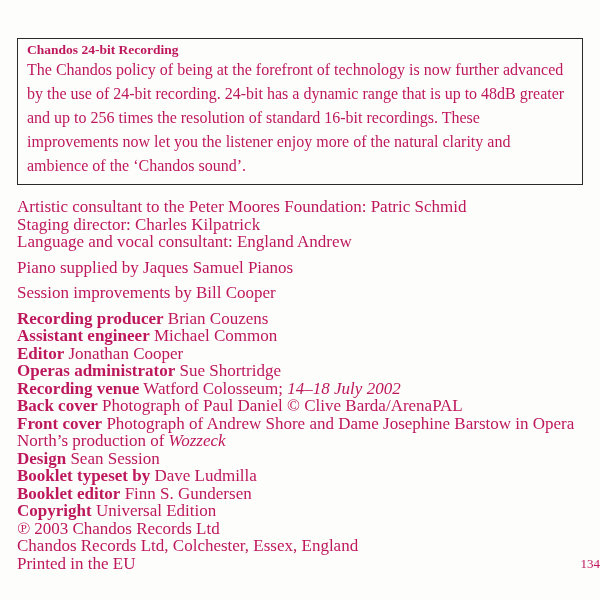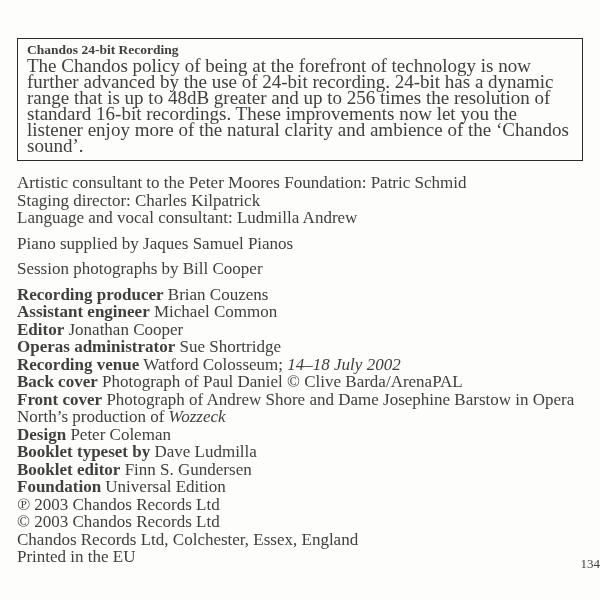--- a/index.html
+++ b/index.html
@@ -5,38 +5,38 @@
   html, body { margin: 0; padding: 0; }
   body {
     width: 600px; height: 600px;
     background: #f2f2f0;
     font-family: "Liberation Serif", "DejaVu Serif", serif;
   }
   .page {
     position: relative;
     width: 600px; height: 600px;
     background: #fdfdfb;
-    color: #404040;
+    color: #be185d;
     overflow: hidden;
   }
   .content { padding: 38px 16px 0 17px; }
 
   .info-box {
     border: 1px solid #2a2a2a;
     padding: 3px 9px 6px 9px;
     margin-right: 1px;
   }
   .info-box-title {
     font-weight: bold;
     font-size: 13.5px;
     line-height: 16px;
   }
   .info-box-body {
-    font-size: 19px;
-    line-height: 16px;
+    font-size: 16px;
+    line-height: 24px;
     font-family: Liberation Serif, serif;
   }
 
   .group { margin-top: 8px; }
   .group.first { margin-top: 13px; }
   .line {
     font-size: 17px;
     line-height: 17.5px;
   }
   .b { font-weight: bold; }
@@ -57,29 +57,29 @@
   <div class="content">
 
     <div class="info-box">
       <div class="info-box-title">Chandos 24-bit Recording</div>
       <div class="info-box-body">The Chandos policy of being at the forefront of technology is now further advanced by the use of 24-bit recording. 24-bit has a dynamic range that is up to 48dB greater and up to 256 times the resolution of standard 16-bit recordings. These improvements now let you the listener enjoy more of the natural clarity and ambience of the ‘Chandos sound’.</div>
     </div>
 
     <div class="group first">
       <div class="line">Artistic consultant to the Peter Moores Foundation: Patric Schmid</div>
       <div class="line">Staging director: Charles Kilpatrick</div>
-      <div class="line">Language and vocal consultant: Ludmilla Andrew</div>
+      <div class="line">Language and vocal consultant: England Andrew</div>
     </div>
 
     <div class="group">
       <div class="line">Piano supplied by Jaques Samuel Pianos</div>
     </div>
 
     <div class="group">
-      <div class="line">Session photographs by Bill Cooper</div>
+      <div class="line">Session improvements by Bill Cooper</div>
     </div>
 
     <div class="group">
       <div class="line">
         <span class="b">Recording producer</span>
         <span>Brian Couzens</span>
       </div>
       <div class="line">
         <span class="b">Assistant engineer</span>
         <span>Michael Common</span>
@@ -101,36 +101,35 @@
         <span class="b">Back cover</span>
         <span>Photograph of Paul Daniel © Clive Barda/ArenaPAL</span>
       </div>
       <div class="line">
         <span class="b">Front cover</span>
         <span>Photograph of Andrew Shore and Dame Josephine Barstow in Opera North’s production of</span>
         <span class="i">Wozzeck</span>
       </div>
       <div class="line">
         <span class="b">Design</span>
-        <span>Peter Coleman</span>
+        <span>Sean Session</span>
       </div>
       <div class="line">
         <span class="b">Booklet typeset by</span>
         <span>Dave Ludmilla</span>
       </div>
       <div class="line">
         <span class="b">Booklet editor</span>
         <span>Finn S. Gundersen</span>
       </div>
       <div class="line">
-        <span class="b">Foundation</span>
+        <span class="b">Copyright</span>
         <span>Universal Edition</span>
       </div>
       <div class="line">℗ 2003 Chandos Records Ltd</div>
-      <div class="line">© 2003 Chandos Records Ltd</div>
       <div class="line">Chandos Records Ltd, Colchester, Essex, England</div>
       <div class="line">Printed in the EU</div>
     </div>
 
   </div>
 
   <div class="page-number">134</div>
 </div>
 
 </body></html>

